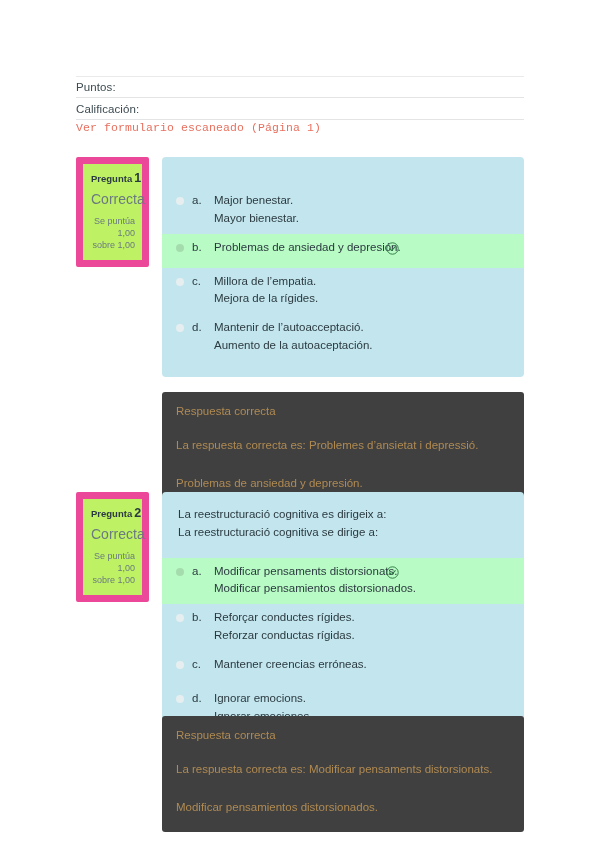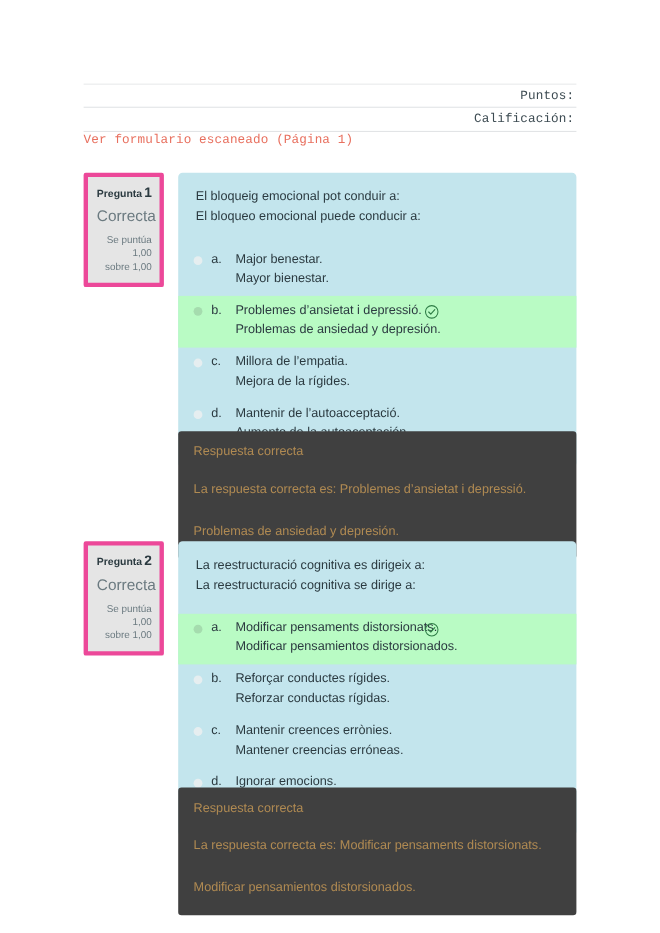--- a/index.html
+++ b/index.html
@@ -21,23 +21,22 @@
   .summary-table {
     position: absolute;
     left: 76px; top: 76px;
     width: 448px;
   }
   .summary-row {
     height: 22px;
     border-bottom: 1px solid #e2e4e6;
     display: flex;
     align-items: center;
-    justify-content: flex-end;
+    justify-content: flex-start;
     padding-right: 2px;
-    font-family: Liberation Mono, monospace;
   }
   .summary-row:first-child { border-top: 1px solid #e9eaec; }
   .summary-label {
     font-size: 11.5px;
     color: #3d4b52;
     letter-spacing: .1px;
   }
 
   
   .scan-link {
@@ -52,22 +51,22 @@
 
   
   .question-block { position: absolute; left: 0; width: 600px; }
   #q1 { top: 157px; }
   #q2 { top: 492px; }
 
   .q-info {
     position: absolute;
     left: 76px; top: 0;
     width: 73px;
-    background: #e5e5e5;
-    border: 4px solid #ec4899;
+    background: #bef264;
+    border: 7px solid #ec4899;
     border-radius: 2px;
     padding: 7px 7px 9px 8px;
   }
   .q-info-title {
     font-size: 9.5px;
     font-weight: bold;
     color: #2b3a40;
     margin-bottom: 6px;
     white-space: nowrap;
   }
@@ -195,41 +194,36 @@
         <span>Pregunta</span><span class="qnum">1</span>
       </div>
       <div class="q-info-state">Correcta</div>
       <div class="q-info-grade">
         <div>Se puntúa 1,00</div>
         <div>sobre 1,00</div>
       </div>
     </div>
 
     <div class="q-body">
-      <div class="q-text">
-        <div>El bloqueig emocional pot conduir a:</div>
-        <div>El bloqueo emocional puede conducir a:</div>
-      </div>
 
       <div class="answers">
 
         <div class="answer-row">
           <span class="radio"></span>
           <span class="answer-letter">a.</span>
           <span class="answer-text">
             <div>Major benestar.</div>
             <div>Mayor bienestar.</div>
           </span>
         </div>
 
         <div class="answer-row correct-choice">
           <span class="radio"></span>
           <span class="answer-letter">b.</span>
           <span class="answer-text">
-            <div>Problemes d’ansietat i depressió.</div>
             <div>Problemas de ansiedad y depresión.</div>
           </span>
           <span class="check-icon">
             <svg width="13" height="13" viewBox="0 0 16 16">
               <circle cx="8" cy="8" r="7" fill="none" stroke="#2e7d46" stroke-width="1.2"></circle>
               <path d="M4.6 8.2 L6.9 10.5 L11.4 5.6" fill="none" stroke="#2e7d46" stroke-width="1.3" stroke-linecap="round" stroke-linejoin="round"></path>
             </svg>
           </span>
         </div>
 
@@ -305,21 +299,20 @@
           <span class="answer-text">
             <div>Reforçar conductes rígides.</div>
             <div>Reforzar conductas rígidas.</div>
           </span>
         </div>
 
         <div class="answer-row">
           <span class="radio"></span>
           <span class="answer-letter">c.</span>
           <span class="answer-text">
-            <div>Mantenir creences errònies.</div>
             <div>Mantener creencias erróneas.</div>
           </span>
         </div>
 
         <div class="answer-row">
           <span class="radio"></span>
           <span class="answer-letter">d.</span>
           <span class="answer-text">
             <div>Ignorar emocions.</div>
             <div>Ignorar emociones.</div>

